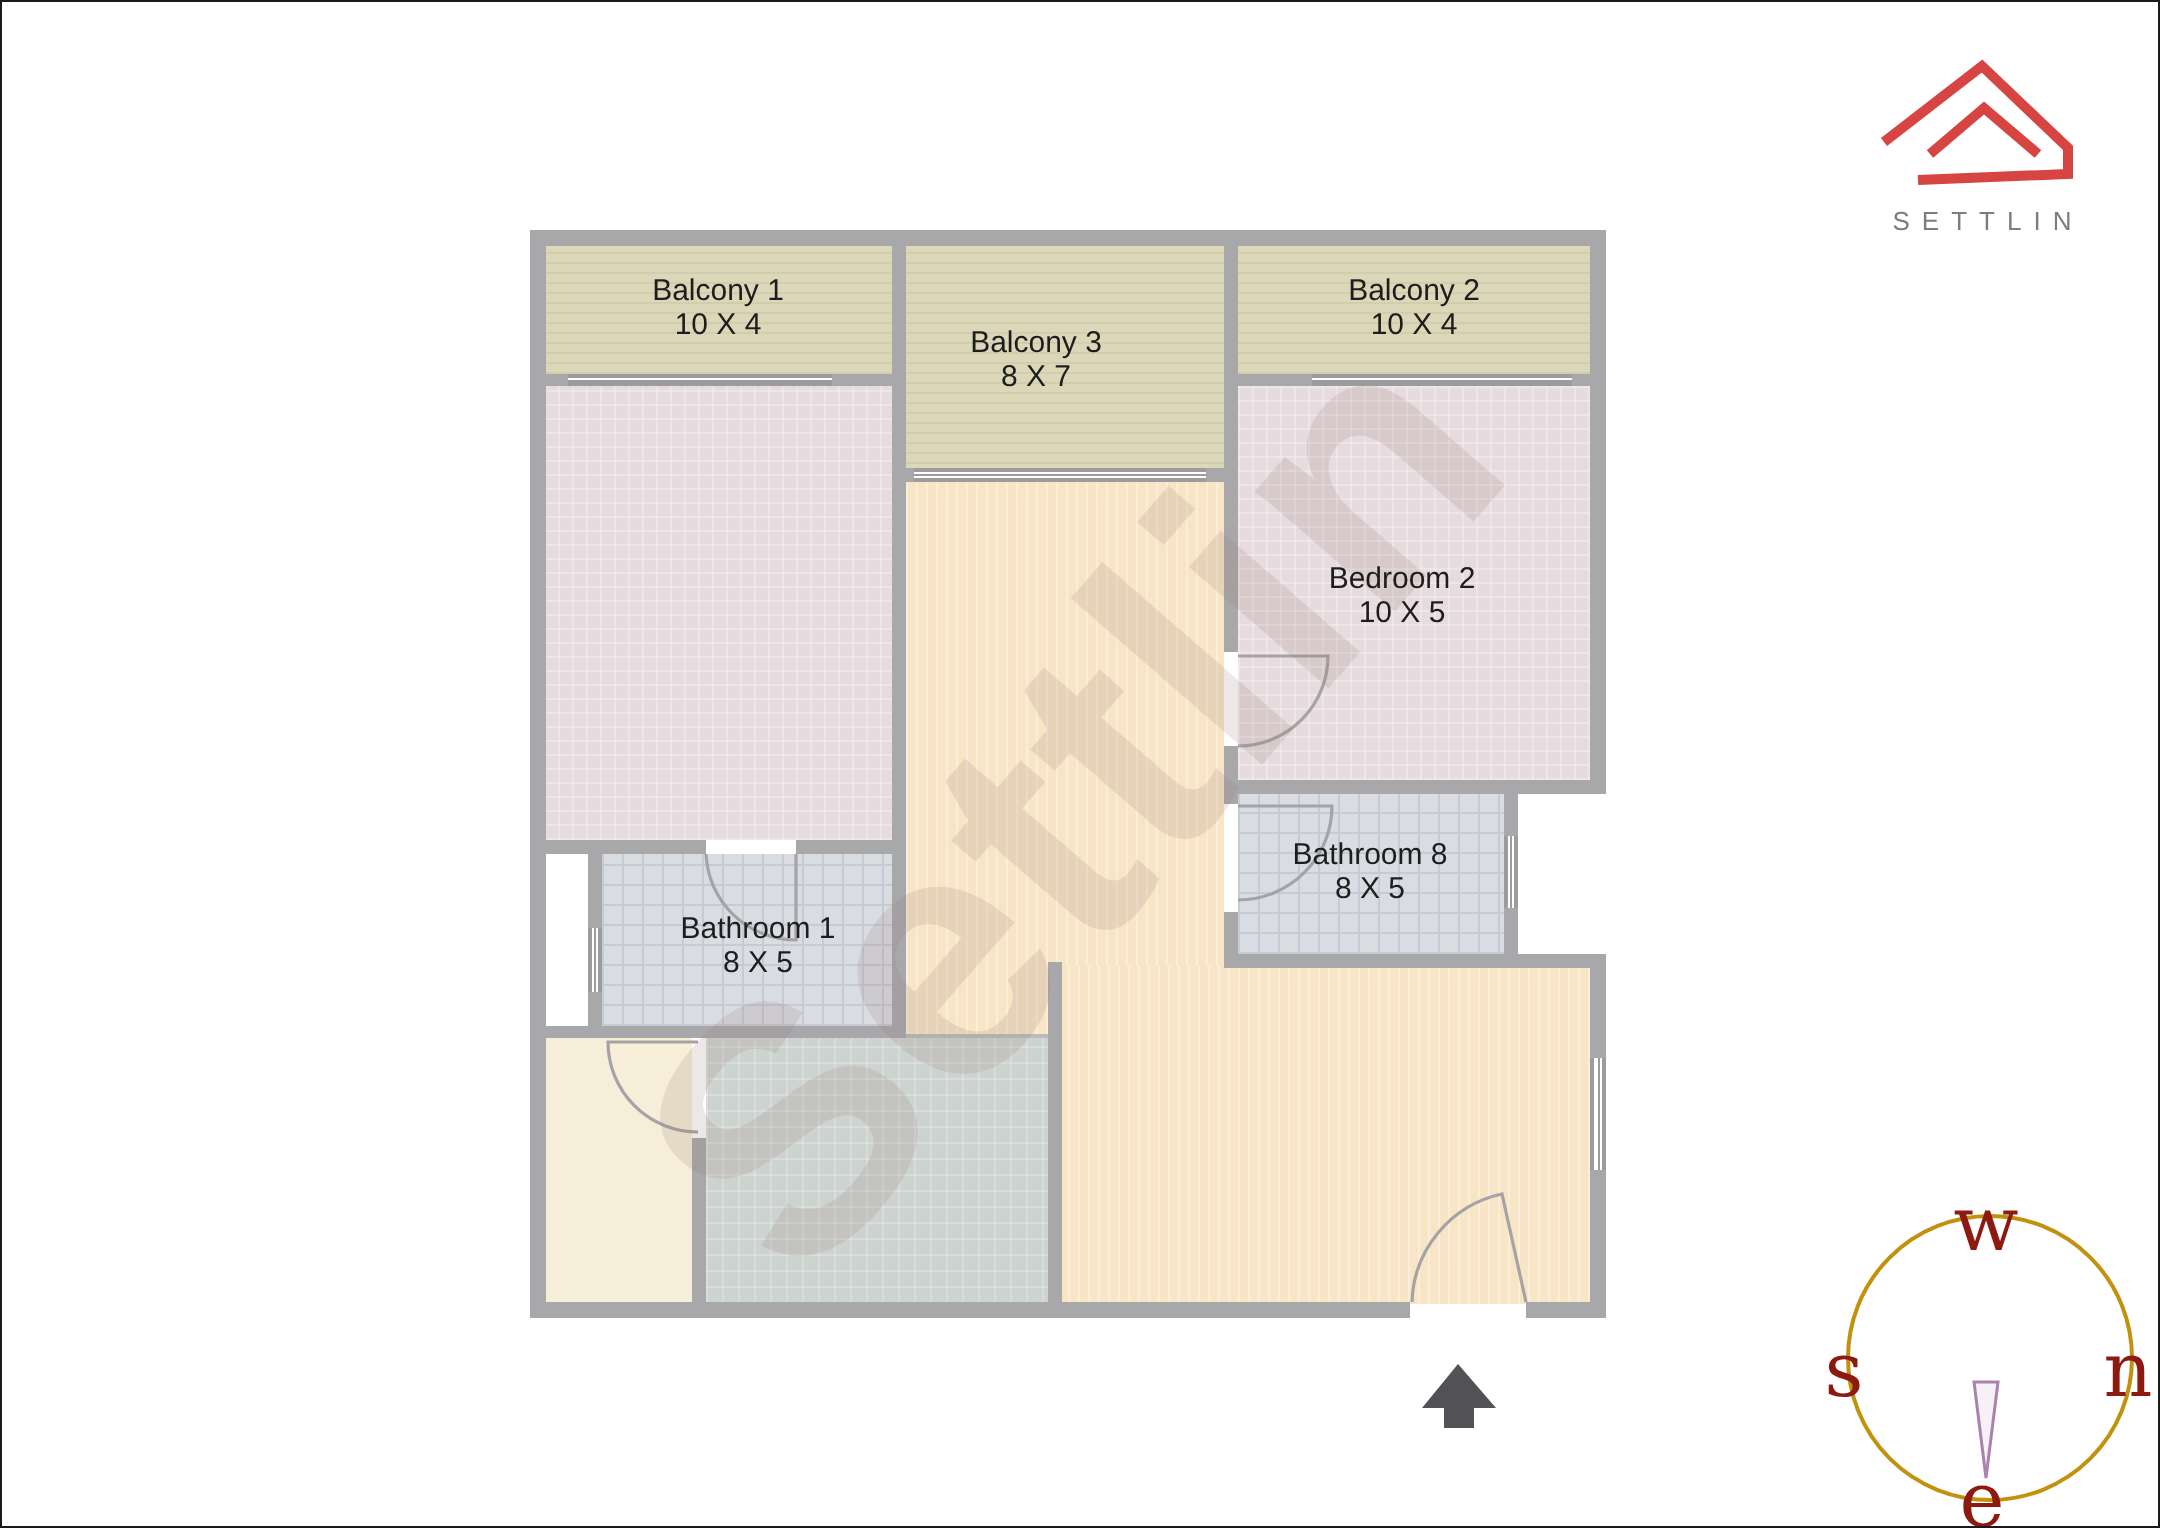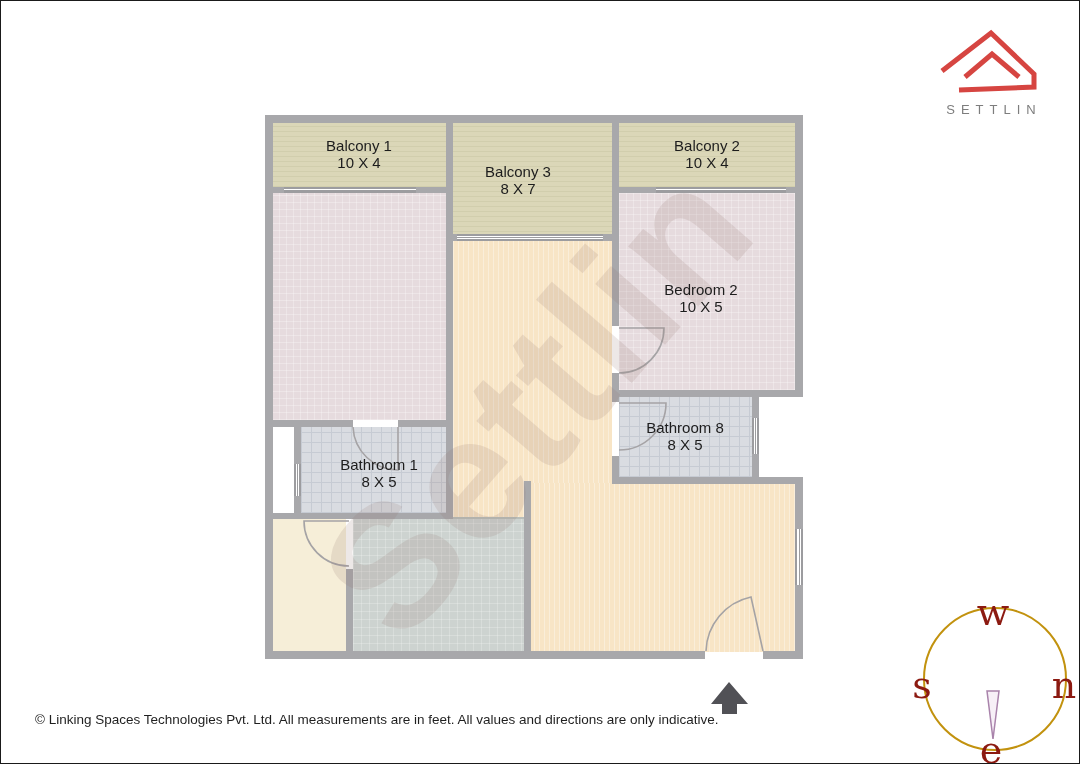--- a/index.html
+++ b/index.html
@@ -158,15 +158,14 @@
 
   <svg class="compass" width="168" height="176" viewBox="0 0 168 176">
     <circle cx="82" cy="90" r="71" fill="none" stroke="#c2920e" stroke-width="2"></circle>
     <path d="M 74,102 L 86,102 L 80,150 Z" fill="#f7f0f7" stroke="#a983ab" stroke-width="1.5"></path>
     <text x="80" y="36" text-anchor="middle">w</text>
     <text x="9" y="109" text-anchor="middle">s</text>
     <text x="151" y="109" text-anchor="middle">n</text>
     <text x="78" y="174" text-anchor="middle">e</text>
   </svg>
 
-  <div class="footer">© Linking Spaces Technologies Pvt. Ltd. All measurements are in feet. All values and directions are only indicative.</div>
 
 </div>
 
 </body></html>

